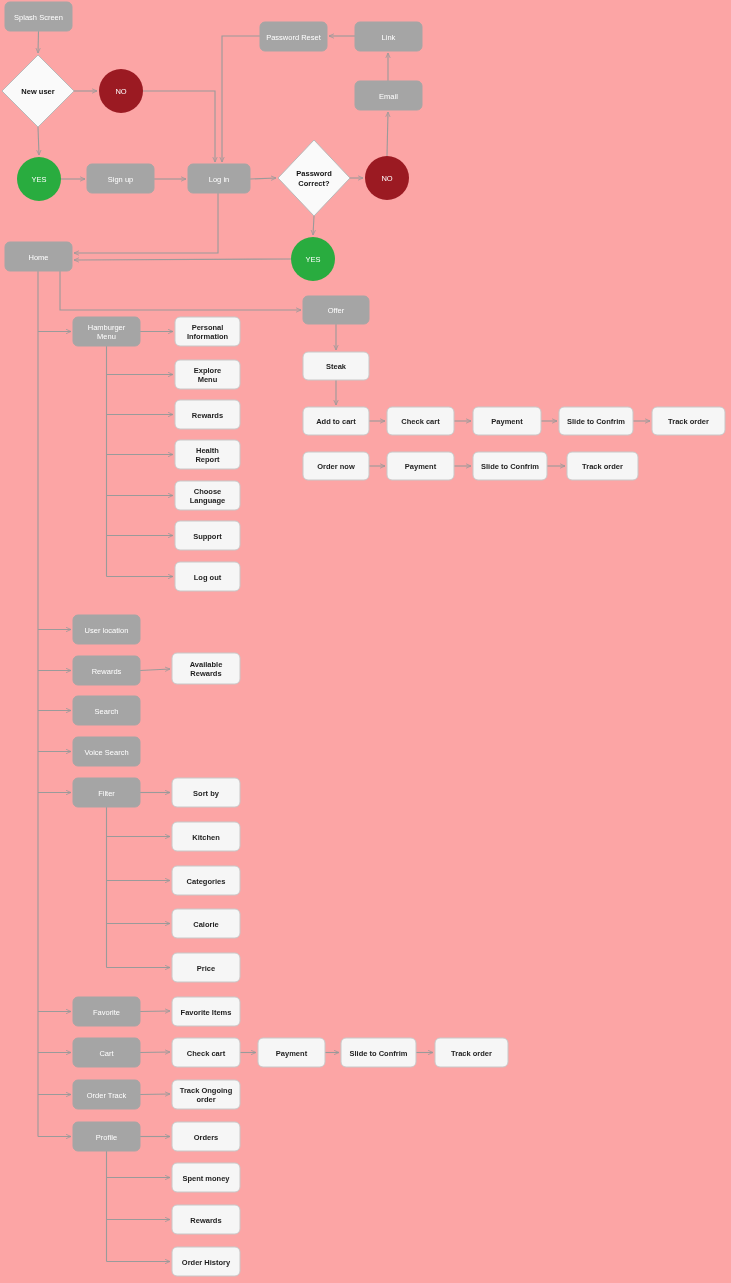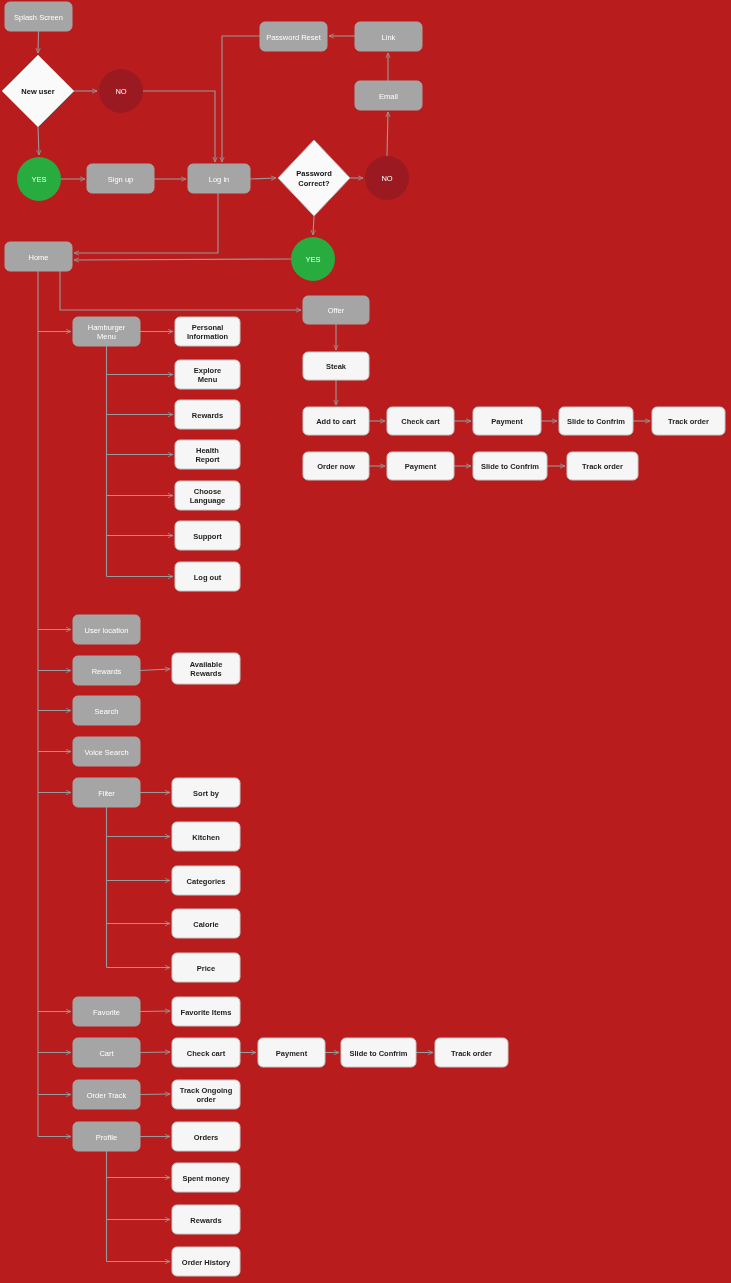--- a/index.html
+++ b/index.html
@@ -1,17 +1,17 @@
 <!DOCTYPE html>
 <html><head>
 <meta charset="utf-8">
 <style>
   html,body{margin:0;padding:0;background:#ffffff;}
   body{font-family:"Liberation Sans",sans-serif;}
-  #canvas{position:relative;width:731px;height:1283px;background:#b91c1c;overflow:hidden;}
+  #canvas{position:relative;width:731px;height:1283px;background:#fca5a5;overflow:hidden;}
   svg{display:block;}
   .edge{stroke:#9a9a9a;stroke-width:1.1;fill:none;}
   .node-rect{stroke:#bdbdbd;stroke-width:1;}
   .node-gray{fill:#a5a5a5;stroke:#a5a5a5;}
   .node-light{fill:#f6f6f6;stroke:#c8c8c8;}
   .node-diamond{fill:#fafafa;stroke:#b9b9b9;stroke-width:1;}
   .circ-green{fill:#29ac3f;}
   .circ-red{fill:#9b1a22;}
   text{font-family:"Liberation Sans",sans-serif;}
   .lbl{font-size:7.5px;}

